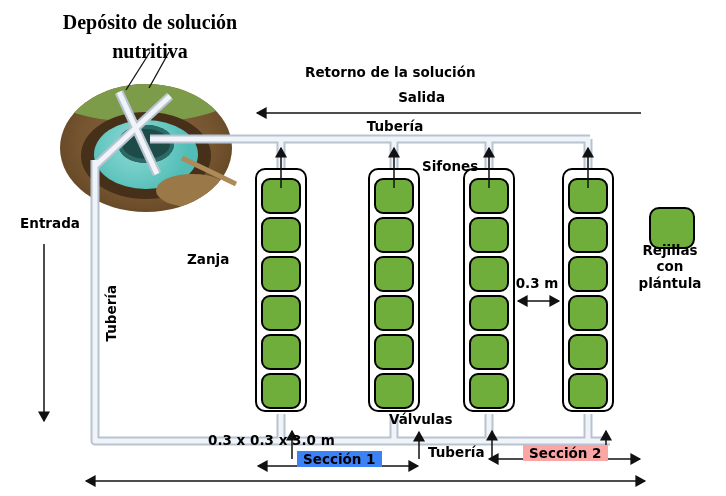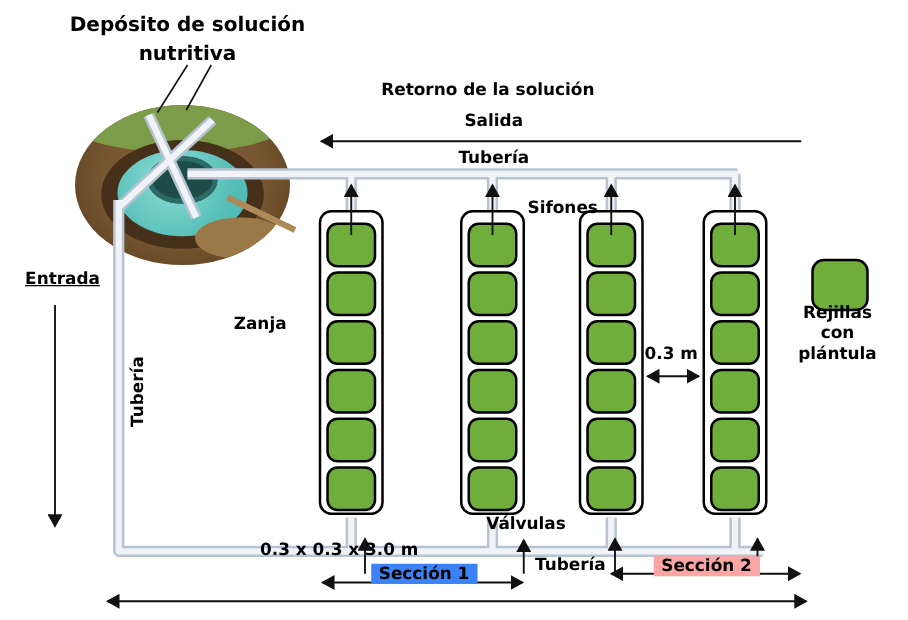--- a/index.html
+++ b/index.html
@@ -27,26 +27,26 @@
            box-sizing:border-box;display:flex;flex-direction:column;align-items:center;gap:3px;padding-top:8px;}
   .channel:nth-child(1){left:255px;}
   .channel:nth-child(2){left:368px;}
   .channel:nth-child(3){left:463px;}
   .channel:nth-child(4){left:562px;}
   .plant{width:40px;height:36px;min-height:36px;background:var(--grid-green,#6fae3a);border:2px solid #000;border-radius:9px;box-sizing:border-box;}
   .sample{position:absolute;left:649px;top:207px;width:46px;height:42px;border-radius:10px;z-index:3;}
 
   
   .label{position:absolute;z-index:6;font-size:13.5px;font-weight:bold;line-height:1.22;white-space:normal;}
-  .lb-deposito{left:52px;top:8px;width:196px;text-align:center;font-size:16px;line-height:1.45;}
+  .lb-deposito{left:52px;top:8px;width:196px;text-align:center;font-size:20px;line-height:1.45;font-family:Liberation Serif, serif;}
   .lb-retorno{left:305px;top:64px;width:200px;text-align:left;}
-  .lb-salida{left:345px;top:89px;width:100px;text-align:center;}
+  .lb-salida{left:345px;top:89px;width:100px;text-align:right;}
   .lb-tuberia-top{left:345px;top:118px;width:100px;text-align:center;}
   .lb-sifones{left:422px;top:146px;margin-top:12px;}
-  .lb-entrada{left:14px;top:215px;width:72px;text-align:center;text-decoration:underline;}
+  .lb-entrada{left:14px;top:215px;width:72px;text-align:center;}
   .lb-tuberia-left{left:72px;top:305px;width:78px;text-align:center;transform:rotate(-90deg);}
   .lb-zanja{left:187px;top:251px;}
   .lb-gap{left:511px;top:275px;width:52px;text-align:center;}
   .lb-rejillas{left:635px;top:242px;width:70px;text-align:center;}
   .lb-dims{left:208px;top:408px;margin-top:24px;}
   .lb-valvulas{left:389px;top:411px;text-align:right;}
   .lb-tuberia-bottom{left:428px;top:444px;}
   .lb-seccion1{left:297px;top:451px;background:#3b82f6;padding:0 6px;}
   .lb-seccion2{left:523px;top:445px;background:#fca5a5;padding:0 6px;}
 </style>

